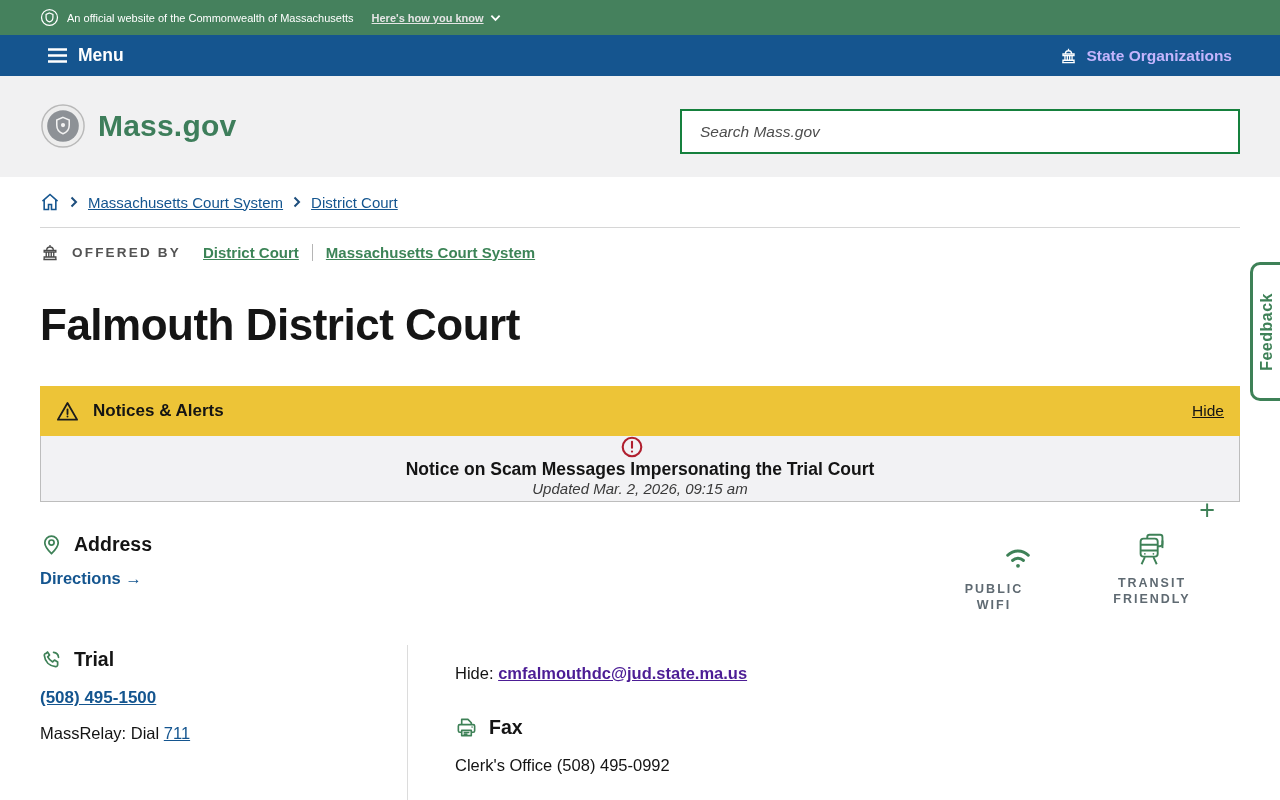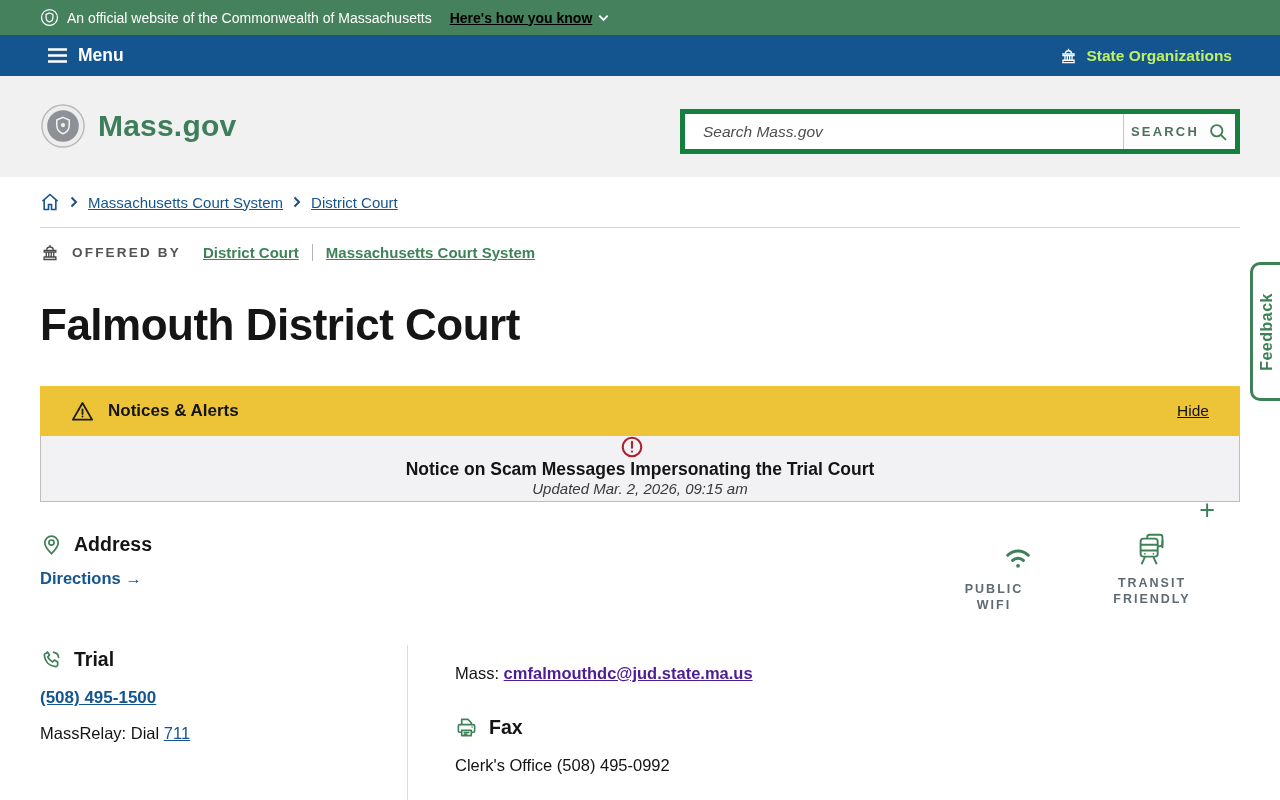--- a/index.html
+++ b/index.html
@@ -7,53 +7,53 @@
   body {
     position:relative; overflow:hidden; background:#ffffff;
     font-family:"Liberation Sans","DejaVu Sans",sans-serif; color:#141414;
   }
   a { text-decoration:none; }
 
   
   .gov-banner {
     position:absolute; top:0; left:0; width:1280px; height:35px;
     background:#45815d; display:flex; align-items:center; padding:0 40px;
-    color:#ffffff; font-size:14px;
+    color:#ffffff; font-size:11px;
   }
   .gov-banner .seal { width:19px; height:19px; margin-right:8px; flex:none; }
   .gov-banner .how-know {
-    color:#000000; font-weight:700; text-decoration:underline; margin-left:18px;
+    color:#e5e5e5; font-weight:700; text-decoration:underline; margin-left:18px;
     display:inline-flex; align-items:center; gap:6px; cursor:pointer;
   }
   .gov-banner .chev { width:11px; height:8px; }
 
   
   .main-nav {
     position:absolute; top:35px; left:0; width:1280px; height:41px;
     background:#15558f; display:flex; align-items:center; padding:0 48px; color:#fff;
   }
   .menu-btn { display:flex; align-items:center; gap:11px; cursor:pointer; color:#fff; }
   .menu-btn .burger { width:19px; height:15px; }
   .menu-btn .menu-label { font-size:17.5px; font-weight:700; }
   .state-orgs {
-    margin-left:auto; display:flex; align-items:center; gap:8px; color:#bef264;
+    margin-left:auto; display:flex; align-items:center; gap:8px; color:#c4b5fd;
     font-size:15.5px; font-weight:600; cursor:pointer;
   }
   .state-orgs .cap { width:19px; height:19px; }
 
   
   .site-header {
     position:absolute; top:76px; left:0; width:1280px; height:101px; background:#f1f1f2;
   }
   .logo { position:absolute; left:40px; top:27px; display:flex; align-items:center; gap:12px; cursor:pointer; }
   .logo-seal { width:46px; height:46px; }
   .logo-text { font-size:30px; font-weight:700; color:#3e7e5b; letter-spacing:0.2px; }
   .search-box {
     position:absolute; left:680px; top:33px; width:560px; height:45px;
-    background:#fff; border:5px solid #15803d; display:flex;
+    background:#fff; border:2px solid #15803d; display:flex;
   }
   .search-input {
     flex:1; border:none; outline:none; font-size:15.5px; padding:0 18px;
     font-family:"Liberation Sans","DejaVu Sans",sans-serif; background:transparent; color:#333;
   }
   .search-input::placeholder { font-style:italic; color:#4e4e4e; opacity:1; }
   .search-btn {
     width:112px; border:none; border-left:1px solid #c6c6c6; background:#fdfdfd; cursor:pointer;
     display:flex; align-items:center; justify-content:center; gap:9px;
     font-family:"Liberation Sans","DejaVu Sans",sans-serif;
@@ -82,21 +82,21 @@
 
   
   .page-title {
     position:absolute; left:40px; top:300px; font-size:44px; font-weight:700; color:#151515;
     letter-spacing:-0.5px;
   }
 
   
   .alert-wrap { position:absolute; left:40px; top:386px; width:1200px; border:1px solid #bdbdbd; }
   .alert-head {
-    height:50px; background:#edc437; display:flex; align-items:center; padding:0 31px;
+    height:50px; background:#edc437; display:flex; align-items:center; padding:0 16px;
     margin:-1px; position:relative;
   }
   .alert-head .warn { width:23px; height:23px; color:#1c1c1c; margin-right:14px; }
   .alert-head-title { font-size:17px; font-weight:700; color:#141414; }
   .hide-link { margin-left:auto; font-size:15.5px; color:#141414; text-decoration:underline; cursor:pointer; }
   .alert-row {
     height:66px; background:#f2f2f4; display:flex; align-items:center; padding:0 24px;flex-direction:column;
   }
   .alert-row .excl { width:24px; height:24px; color:#b01f2e; margin-right:17px; flex:none; }
   .alert-row-title { font-size:17.5px; font-weight:700; color:#141414; cursor:pointer; }
@@ -186,27 +186,20 @@
     <svg class="logo-seal" viewBox="0 0 48 48">
       <circle cx="24" cy="24" r="22" fill="#ededed" stroke="#b9b9b9" stroke-width="1.5"></circle>
       <circle cx="24" cy="24" r="16.5" fill="#8d9196"></circle>
       <path d="M24 15l6.5 2.8v5.4c0 4.7-2.9 7.5-6.5 8.8-3.6-1.3-6.5-4.1-6.5-8.8v-5.4z" fill="none" stroke="#f2f2f2" stroke-width="1.6"></path>
       <circle cx="24" cy="23" r="2.2" fill="#f2f2f2"></circle>
     </svg>
     <span class="logo-text">Mass.gov</span>
   </a>
   <div class="search-box">
     <input class="search-input" type="text" placeholder="Search Mass.gov" style="">
-    <button class="search-btn">
-      <span>SEARCH</span>
-      <svg class="mag" viewBox="0 0 24 24" fill="none" stroke="currentColor" stroke-width="2.2">
-          <circle cx="10.5" cy="10.5" r="6.8"></circle>
-          <path d="M15.6 15.6L21.5 21.5"></path>
-        </svg>
-    </button>
   </div>
 </div>
 
 <nav class="breadcrumb">
   <svg class="home" viewBox="0 0 24 24" fill="none" stroke="currentColor" stroke-width="1.9">
       <path d="M3 11l9-8 9 8"></path>
       <path d="M5 9.5V21h5.2v-6h3.6v6H19V9.5"></path>
     </svg>
   <svg class="bc-chev" viewBox="0 0 8 12" fill="none" stroke="currentColor" stroke-width="2">
       <path d="M1.5 1.5L6 6l-4.5 4.5"></path>
@@ -298,21 +291,21 @@
   </div>
   <a class="phone-number">(508) 495-1500</a>
   <div class="relay-line">
     <span>MassRelay: Dial</span>
     <a>711</a>
   </div>
 </div>
 
 <div class="online-sec">
   <div class="email-line">
-    <span>Mass:</span>
+    <span>Hide:</span>
     <a>cmfalmouthdc@jud.state.ma.us</a>
   </div>
   <div class="sec-head fax-head">
     <svg class="sicon" viewBox="0 0 24 24" fill="none" stroke="currentColor" stroke-width="1.7" stroke-linejoin="round">
         <path d="M7 9V3.5h6.5L17 7v2"></path>
         <rect x="3.5" y="9" width="17" height="8" rx="1.5"></rect>
         <path d="M7 15h10v5.5H7z" fill="#ffffff"></path>
         <path d="M9 17.2h6M9 19h4"></path>
         <circle cx="17.8" cy="11.6" r="0.8" fill="currentColor" stroke="none"></circle>
       </svg>

